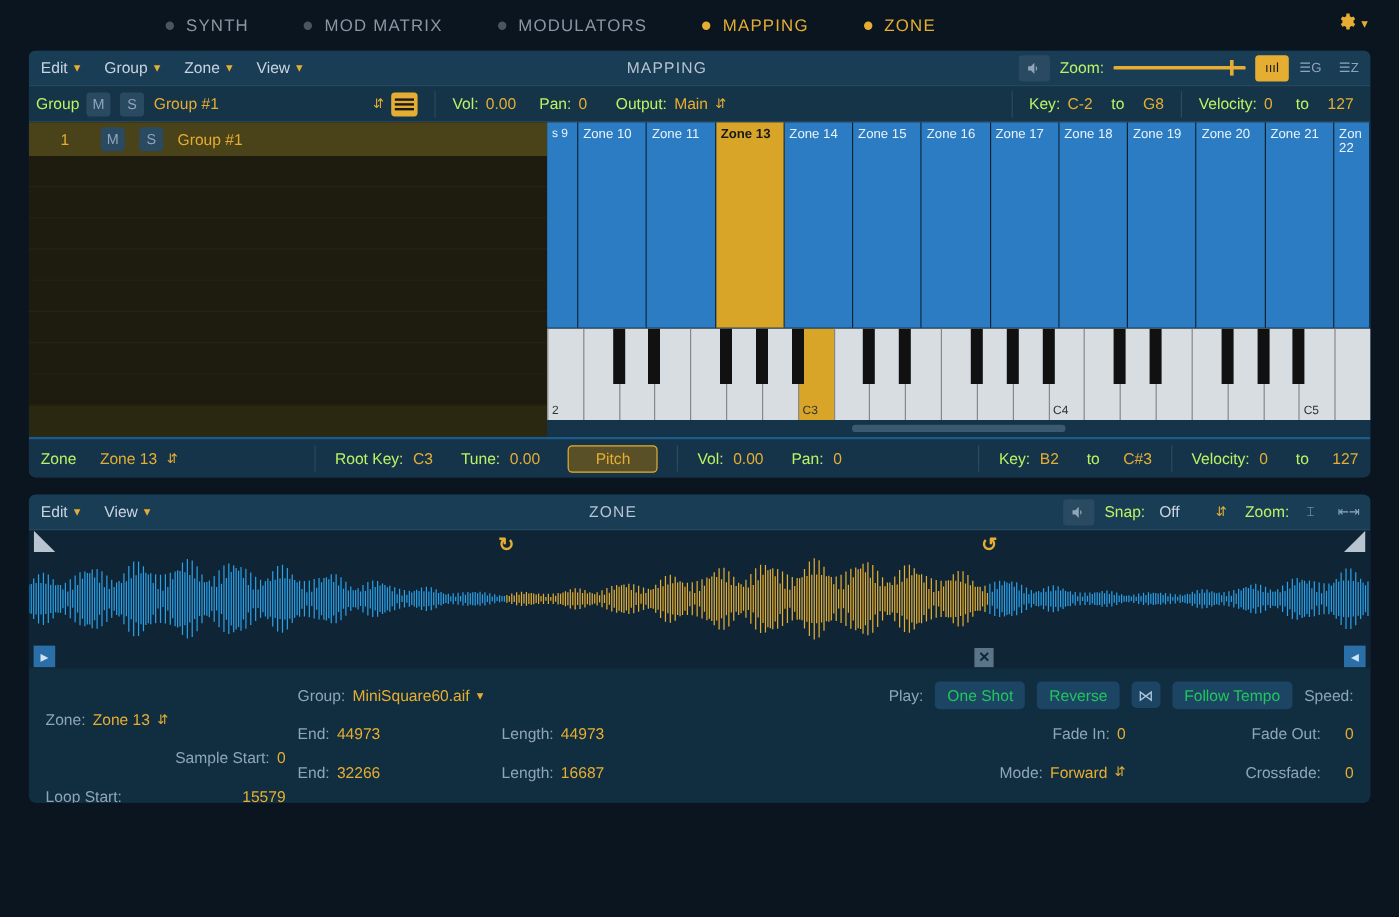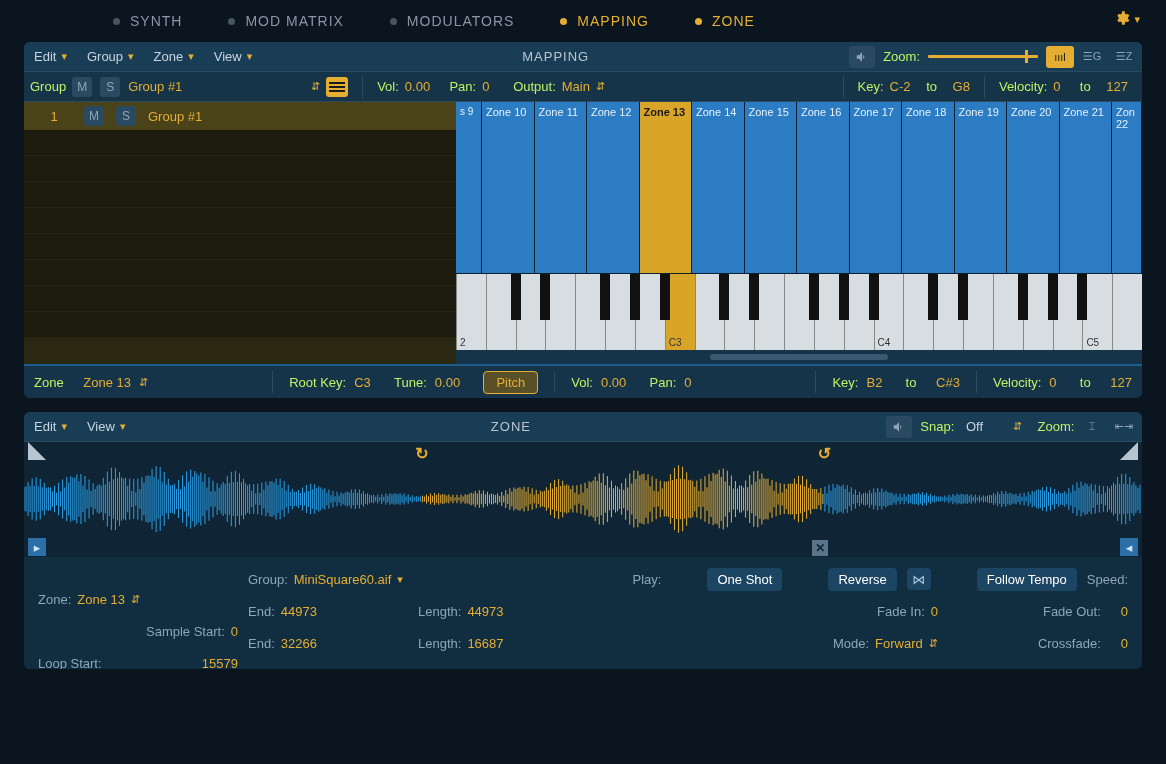--- a/index.html
+++ b/index.html
@@ -9,21 +9,21 @@
     font-size: 13px;
     color: #b8c5d1;
     width: 1166px;
     height: 764px;
     overflow: hidden;
   }
   .tabs-row {
     display: flex;
     align-items: center;
     height: 42px;
-    padding: 0 200px 0 95px;
+    padding: 0 200px 0 120px;
     gap: 10px;
     background: #0a1520;
     position: relative;
   }
   .tab {
     display: flex;
     align-items: center;
     gap: 10px;
     padding: 6px 18px;
     border-radius: 14px;
@@ -140,21 +140,21 @@
     background: #e5ae32;
     border-radius: 3px;
     display: flex; flex-direction: column; justify-content: center;
     gap: 2px; padding: 0 3px;
     cursor: pointer;
   }
   .hamburger span { height: 2px; background: #1a1a1a; }
   .divider { width: 1px; height: 22px; background: #2a4a60; margin: 0 8px; }
   .param-group { display: flex; align-items: center; gap: 6px; }
   .pitch-btn {
-    padding: 3px 12px;
+    padding: 3px 22px;
     background: #5a5028;
     border: 1px solid #e5ae32;
     border-radius: 4px;
     color: #e5ae32;
     cursor: pointer;
   }
 
   .mapping-body { display: flex; height: 262px; }
   .group-list {
     width: 432px;
@@ -293,23 +293,22 @@
     background: #112d40;
     padding: 6px 14px 10px 14px;
   }
   .zp-row { display: flex; align-items: center; height: 32px; gap: 10px; }
   .zp-label { color: #8fa5b8; }
   .zp-val { color: #e5ae32; }
   .pill-btn {
     padding: 4px 10px;
     background: #1c4564;
     border-radius: 4px;
-    color: #ffffff;
+    color: #22c55e;
     cursor: pointer;
-    margin-left: 36px;
   }
   .bowtie-icon {
     width: 24px; height: 22px;
     display: flex; align-items: center; justify-content: center;
     background: #1c4564;
     border-radius: 4px;
     color: #a8c4da;
     cursor: pointer;
   }
   .flex-spacer { flex: 1; }
@@ -452,21 +451,20 @@
         <div class="empty-row"></div>
         <div class="empty-row"></div>
         <div class="empty-row"></div>
       </div>
     </div>
     <div class="zone-map">
       <div class="zone-strip">
         <div class="zone-cell first">s 9</div>
         <div class="zone-cell">Zone 10</div>
         <div class="zone-cell">Zone 11</div>
-        <div class="zone-cell">Zone 12</div>
         <div class="zone-cell selected">Zone 13</div>
         <div class="zone-cell">Zone 14</div>
         <div class="zone-cell">Zone 15</div>
         <div class="zone-cell">Zone 16</div>
         <div class="zone-cell">Zone 17</div>
         <div class="zone-cell">Zone 18</div>
         <div class="zone-cell">Zone 19</div>
         <div class="zone-cell">Zone 20</div>
         <div class="zone-cell">Zone 21</div>
         <div class="zone-cell" style="flex:0 0 30px">Zon 22</div>

